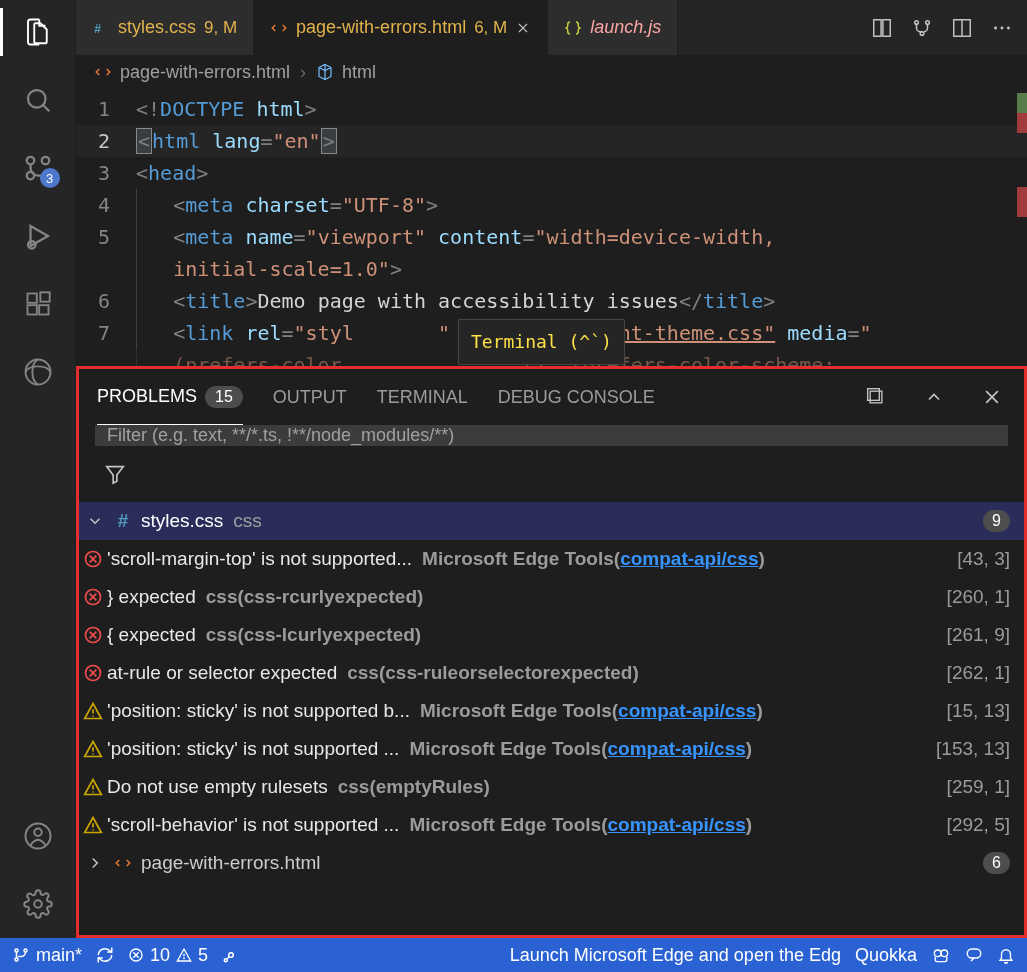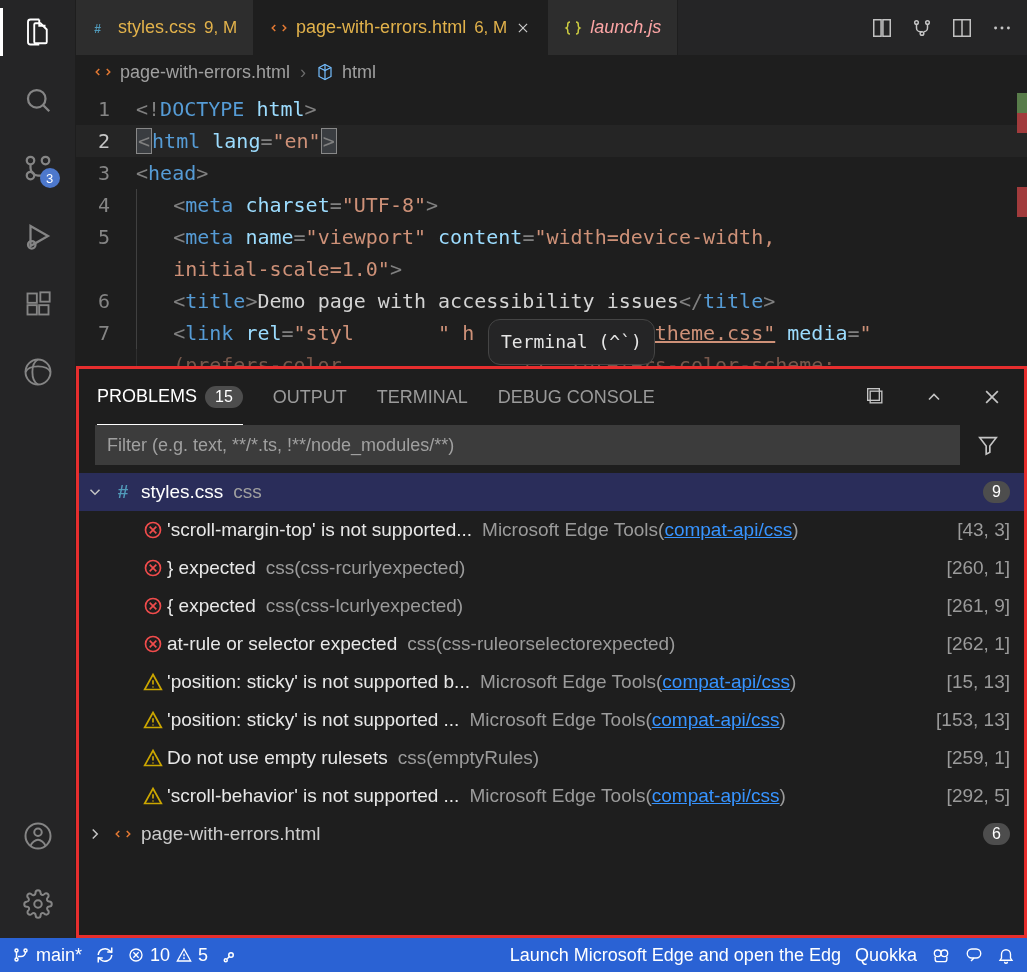--- a/index.html
+++ b/index.html
@@ -111,24 +111,24 @@
   .tok-delim { color: #808080; }
   .tok-doctype { color: #569cd6; }
   .tok-doctype-name { color: #9cdcfe; }
   .tok-tag { color: #569cd6; }
   .tok-attr { color: #9cdcfe; }
   .tok-str { color: #ce9178; }
   .tok-text { color: #d4d4d4; margin-top: 25px; }
   .tok-link { color: #ce9178; text-decoration: underline; text-decoration-style: solid; text-decoration-color: #ce9178;}
   .guide { border-left: 1px solid #404040; display:inline-block; height:32px; vertical-align:top;}
   .tooltip-box {
-    position:absolute; top: 230px; left: 412px;
+    position:absolute; top: 230px; left: 382px;
     background:#252526; border:1px solid #454545;
-    padding:6px 12px; color:#e5e5e5; font-family: inherit; font-size:18px;
-    border-radius:12px;
+    padding:6px 12px; color:#fde047; font-family: inherit; font-size:18px;
+    border-radius:1px;
   }
   .minimap-overlay {
     position:absolute; right:0; top:4px;
     width:10px; height:60px;
   }
   .minimap-overlay .g{ height:10px; background:#587c4a;}
   .minimap-overlay .r{ height:10px; background:#a13b3c;}
   .minimap-indic2{ position:absolute; right:0; top:98px; width:10px; height:30px; background:#a13b3c;}
   
   .panel {
@@ -148,21 +148,21 @@
   .panel-tab { cursor:pointer; display:flex; align-items:center; gap:8px; height:100%;}
   .panel-tab.active { color:#ffffff; border-bottom: 1px solid #fff; }
   .panel-tab .count-badge {
     background:#4d4d4d; color:#fff; border-radius:12px;
     padding: 2px 10px; font-size:16px;
   }
   .panel-tabs .spacer { flex:1; }
   .panel-action { width:28px; height:28px; display:flex; align-items:center; justify-content:center; cursor:pointer; color:#c5c5c5;}
   .filter-row {
     padding: 0 16px 8px 16px;
-    display:flex; gap:8px;
+    display:flex; gap:8px;flex-direction:column;
   }
   .filter-input {
     flex:1; height:40px;
     background:#3c3c3c; border: none;
     color:#cccccc; font-size:18px;
     padding: 0 12px;
   }
   .filter-input::placeholder { color: #a0a0a0; }
   .filter-btn { width:40px; height:40px; display:flex; align-items:center; justify-content:center; color:#c5c5c5; cursor:pointer;}
   .problems-list { flex:1; overflow:auto; }
@@ -178,24 +178,24 @@
   .file-row .twisty { width:32px; display:flex; align-items:center; justify-content:center; color:#c5c5c5;}
   .file-row .file-icon{ width:24px; display:flex; align-items:center; justify-content:center; margin-right:6px;}
   .file-row .file-name { margin-right:10px;}
   .file-row .file-type { color:#a0a0a0; }
   .file-row.collapsed .file-type { color:#8a8a8a; }
   .file-row .spacer { flex:1; }
   .file-row .file-count {
     background:#4d4d4d; color:#fff; border-radius:12px;
     padding: 0 9px; font-size:16px; height:22px; display:flex; align-items:center;
   }
-  .problem-row { color:#cccccc; padding-left: 60px;}
+  .problem-row { color:#cccccc; }
   .problem-row .sev-icon { width:28px; display:flex; align-items:center; justify-content:center; flex-shrink:0;}
   .problem-row .msg { color:#e8e8e8; margin-right:10px; overflow:hidden; text-overflow:ellipsis;}
-  .problem-row .src { color:#9b9b9b; margin-right:19px;}
+  .problem-row .src { color:#9b9b9b; margin-right:19px;font-weight:bold;}
   .problem-row .link { color:#3794ff; text-decoration:underline;}
   .problem-row .pos { color:#9b9b9b; margin-left:auto; padding-left:10px;}
   
   .status-bar {
     height: 34px;
     background: #2a62d4;
     color: #ffffff;
     display:flex; align-items:center;
     font-size: 18px;
     padding: 0 12px;

